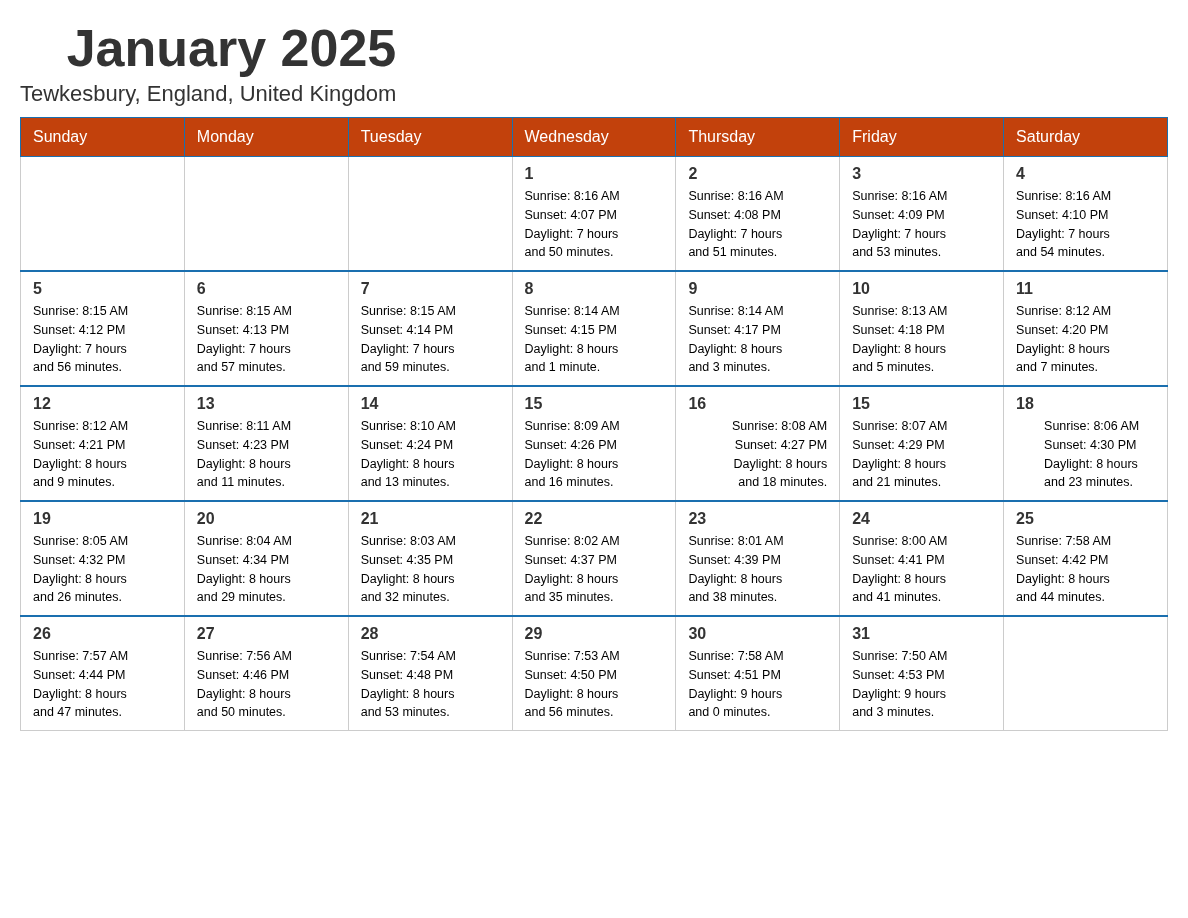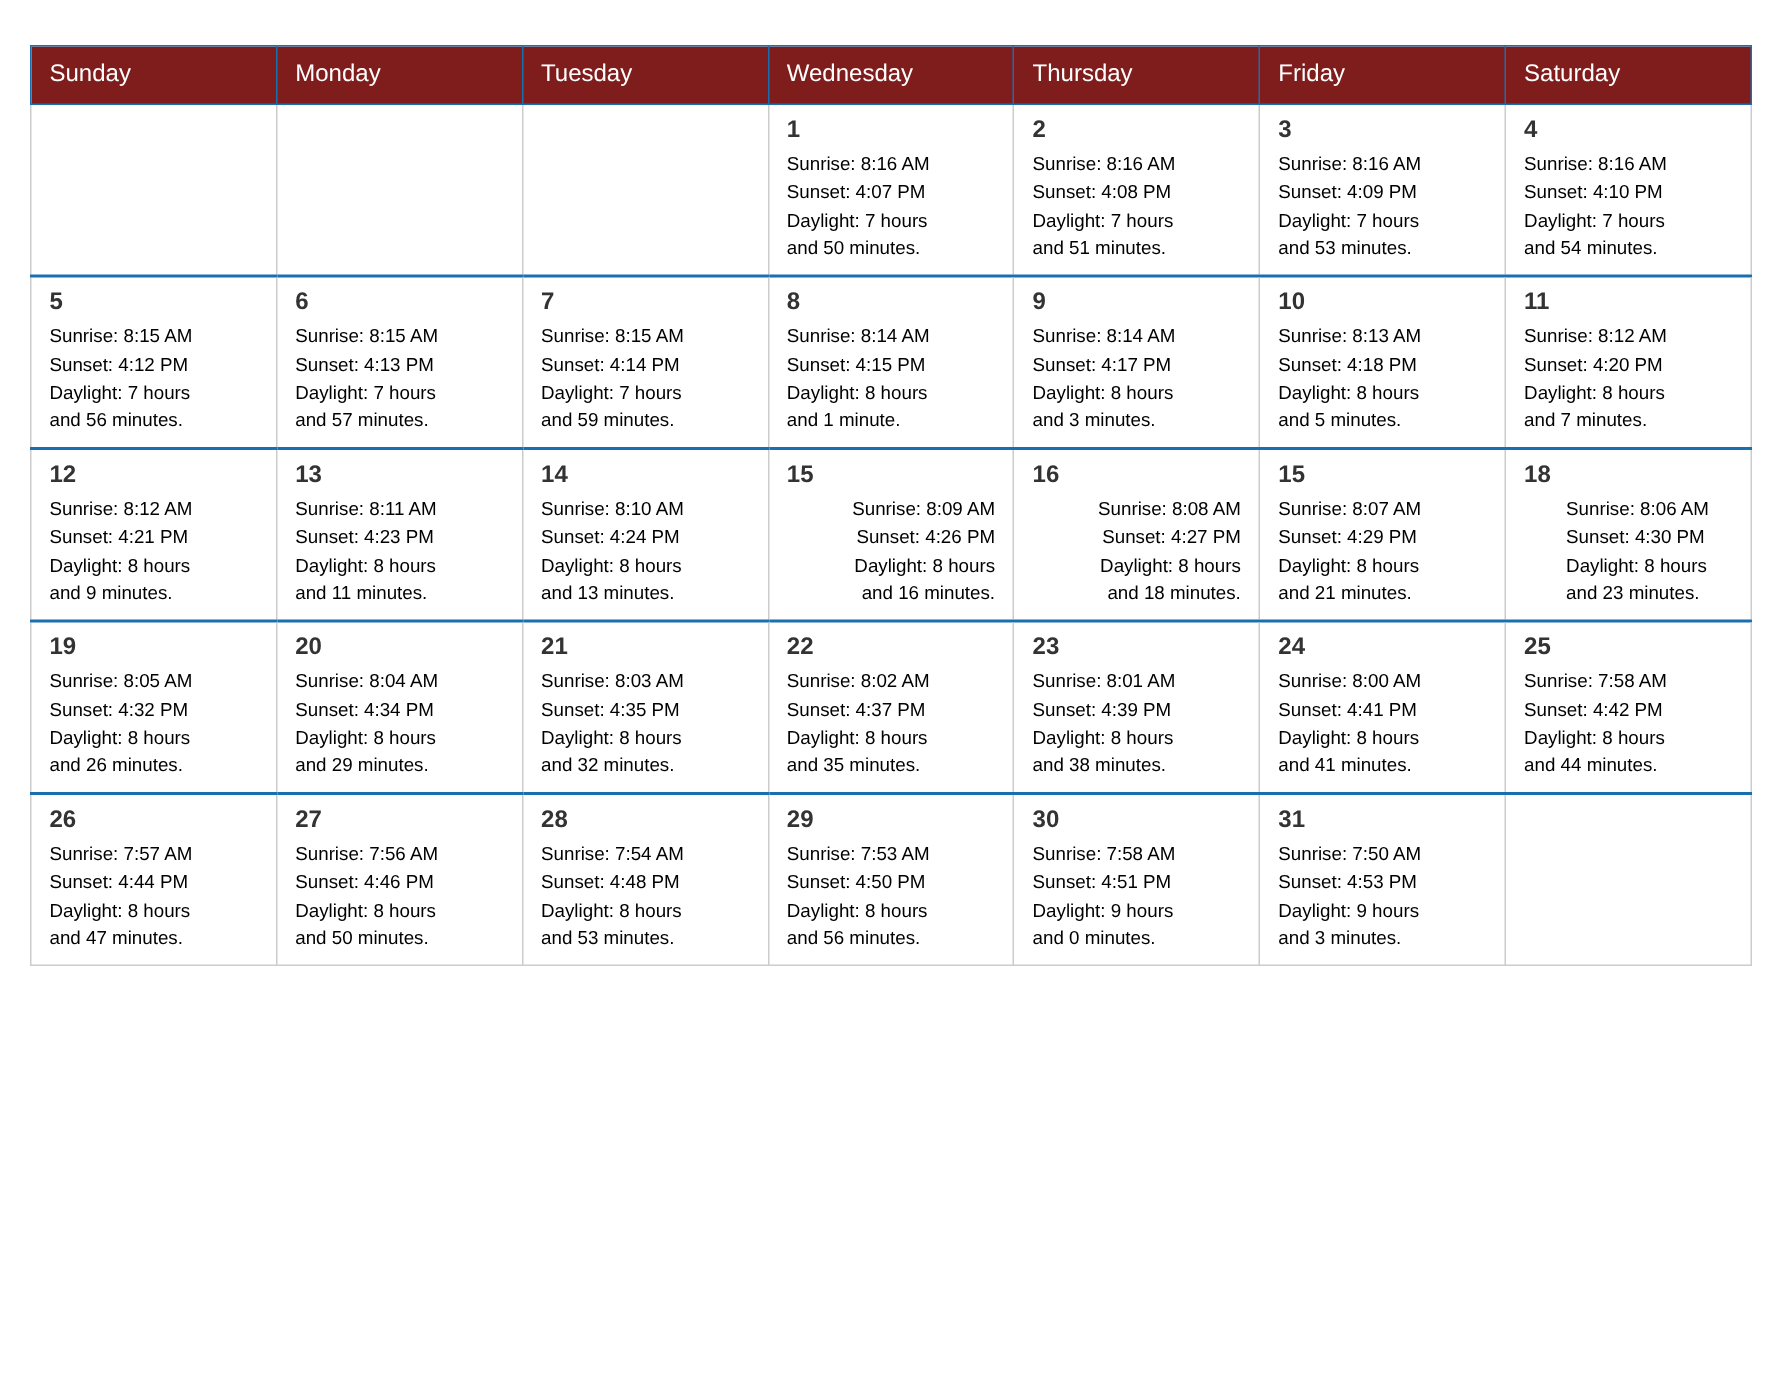--- a/index.html
+++ b/index.html
@@ -46,21 +46,21 @@
       font-size: 22px;
       color: #333;
       margin-top: 4px;
     }
     .calendar-table {
       width: 100%;
       border-collapse: collapse;
       margin-top: 10px;
     }
     .calendar-table th {
-      background-color: #7f1d1d;
+      background-color: #c2410c;
       color: #fff;
       padding: 10px 12px;
       font-size: 16px;
       font-weight: normal;
       text-align: left;
       border: 1px solid #1a6faf;
     }
     .calendar-table td {
       border: 1px solid #ccc;
       vertical-align: top;
@@ -83,20 +83,24 @@
       background: #fff;
     }
     .row-divider td {
       border-top: 2px solid #1a6faf;
     }
   </style>
 </head>
 <body>
 
 <div class="header">
+  <div class="title-section">
+    <div class="calendar-title">January 2025</div>
+    <div class="location">Tewkesbury, England, United Kingdom</div>
+  </div>
 </div>
 
 <table class="calendar-table">
   <thead>
     <tr>
       <th>Sunday</th>
       <th>Monday</th>
       <th>Tuesday</th>
       <th>Wednesday</th>
       <th>Thursday</th>
@@ -206,21 +210,21 @@
         </td>
         <td>
           <div class="day-number">14</div>
           <div class="day-info" style="white-space: pre-line;">Sunrise: 8:10 AM
 Sunset: 4:24 PM
 Daylight: 8 hours
 and 13 minutes.</div>
         </td>
         <td>
           <div class="day-number">15</div>
-          <div class="day-info" style="white-space: pre-line; text-align: right;">Sunrise: 8:09 AM
+          <div class="day-info" style="white-space: pre-line;">Sunrise: 8:09 AM
 Sunset: 4:26 PM
 Daylight: 8 hours
 and 16 minutes.</div>
         </td>
         <td>
           <div class="day-number">16</div>
           <div class="day-info" style="white-space: pre-line; text-align: right;">Sunrise: 8:08 AM
 Sunset: 4:27 PM
 Daylight: 8 hours
 and 18 minutes.</div>

